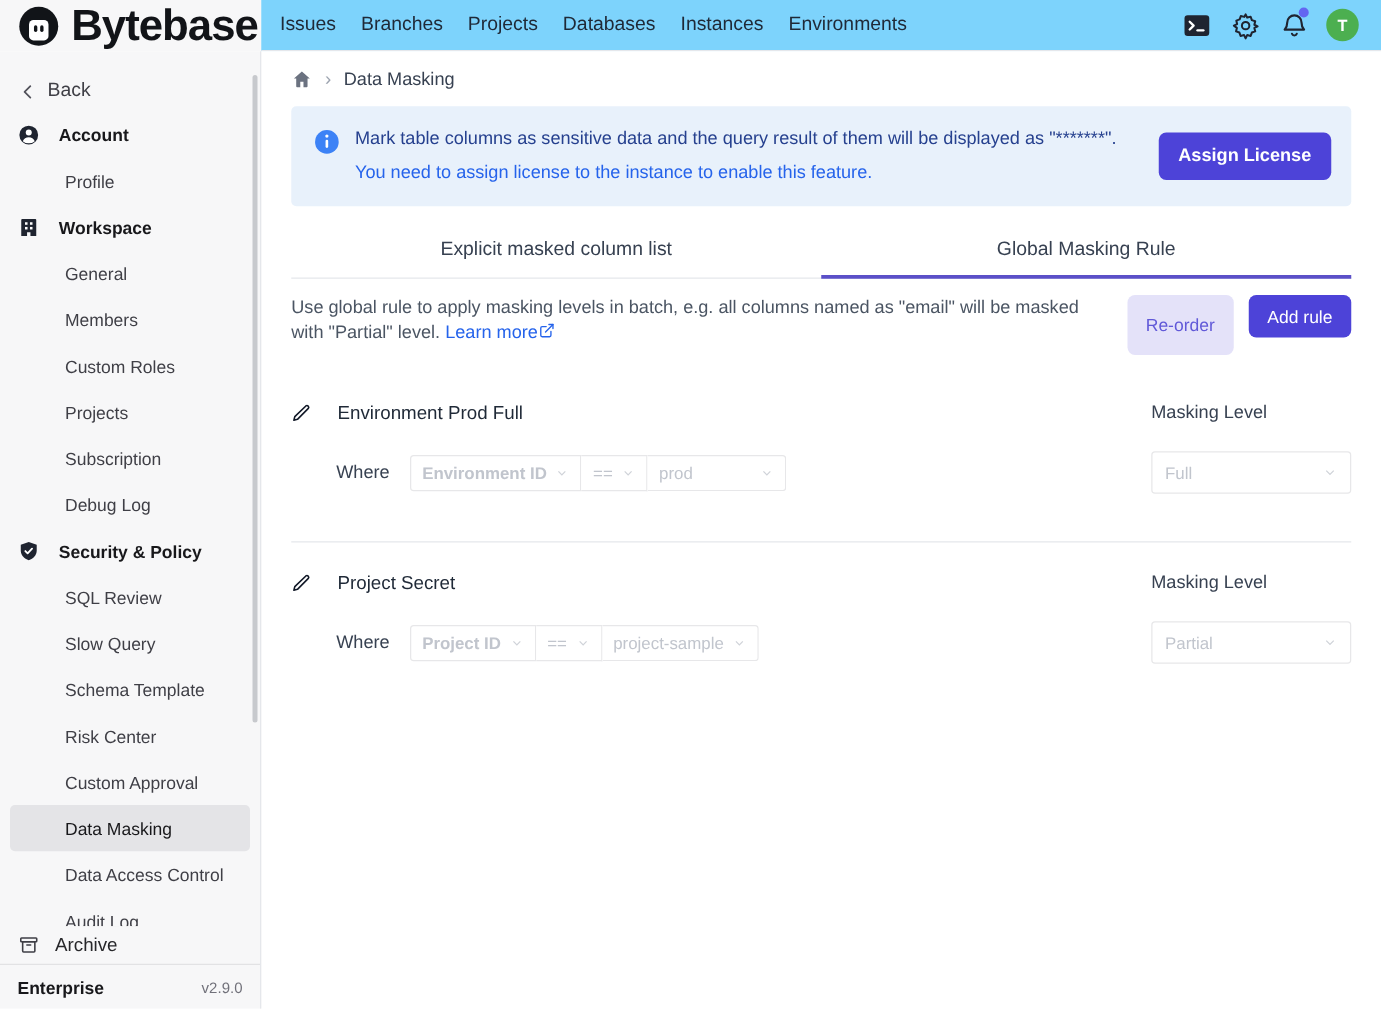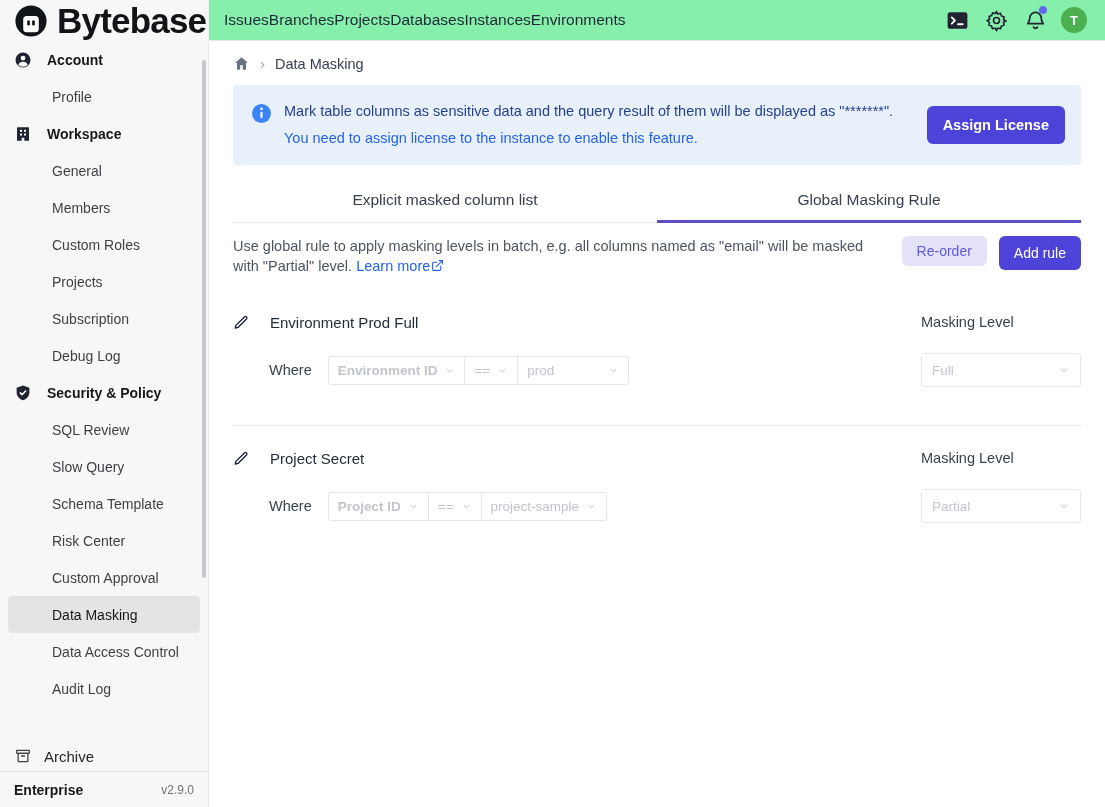--- a/index.html
+++ b/index.html
@@ -5,22 +5,22 @@
   * { box-sizing: border-box; margin: 0; padding: 0; }
   html,body { width:1105px; height:807px; overflow:hidden;
     font-family:"Liberation Sans", sans-serif; background:#fff; color:#1f2937; }
 
   
   .topbar { display:flex; height:41px; }
   .logo-area { width:209px; background:#f7f7f8; display:flex; align-items:center;
     gap:9px; padding-left:14px; flex:none; cursor:pointer; }
   .logo-mark svg { display:block; }
   .logo-text { font-size:35px; font-weight:700; letter-spacing:-0.8px; color:#121418; }
-  .topnav { flex:1; display:flex; align-items:center; padding-left:15px;
-    border-bottom:1px solid #e5e7eb; background:#86efac; }
+  .topnav { flex:1; display:flex; align-items:center; gap:20px; padding-left:15px;
+    border-bottom:1px solid #e5e7eb; background:#7dd3fc; }
   .topnav a { font-size:15.5px; color:#1f2937; text-decoration:none; cursor:pointer; }
   .topnav-right { margin-left:auto; display:flex; align-items:center; gap:13px; padding-right:18px; }
   .icon-btn { width:26px; height:26px; display:flex; align-items:center; justify-content:center;
     color:#1f2430; cursor:pointer; position:relative; }
   .icon-btn svg { display:block; }
   .bell-dot { position:absolute; top:-1px; right:1px; width:8px; height:8px;
     border-radius:50%; background:#6366f1; }
   .avatar { width:26px; height:26px; border-radius:50%; background:#4caf50; color:#fff;
     font-size:13px; font-weight:700; display:flex; align-items:center; justify-content:center; cursor:pointer; }
 
@@ -68,21 +68,21 @@
     position:relative; cursor:pointer; }
   .tab.active::after { content:""; position:absolute; left:0; right:0; bottom:-1px;
     height:3px; background:#5b50c8; }
 
   .rules-toolbar { margin-top:13px; display:flex; gap:20px; }
   .rules-desc { flex:1; max-width:672px; font-size:14.5px; color:#4b5563; line-height:20px; }
   .learn-more { color:#2563eb; text-decoration:none; cursor:pointer; white-space:nowrap; }
   .learn-more svg { vertical-align:-1px; margin-left:1px; }
   .toolbar-actions { display:flex; gap:12px; align-items:flex-start; }
   .btn-soft { background:#e4e2f9; color:#6159d8; border:none; border-radius:6px;
-    font-size:14px; padding:0 15px; height:30px; cursor:pointer; font-family:inherit; }
+    font-size:14px; padding:0 15px; height:48px; cursor:pointer; font-family:inherit; }
   .btn-accent { background:#4d43d8; color:#fff; border:none; border-radius:6px;
     font-size:14px; padding:5px 15px; height:34px; cursor:pointer; font-family:inherit; }
 
   .rule { display:grid; grid-template-columns:1fr 160px; row-gap:22px; margin-top:38px; }
   .rule-title-row { display:flex; align-items:flex-end; gap:20px; }
   .rule-title { font-size:15px; font-weight:500; color:#1f2937; }
   .masking-label { font-size:14.5px; color:#374151; }
   .where-row { padding-left:36px; display:flex; align-items:center; gap:16px; }
   .where-label { font-size:14.5px; color:#374151; }
   .cond-group { display:flex; }
@@ -144,20 +144,26 @@
         <span class="bell-dot"></span>
       </span>
       <span class="avatar">T</span>
     </div>
   </nav>
 </div>
 
 <div class="page-body">
   <aside class="sidebar">
     <div class="sidebar-scroll">
+      <div class="back-row">
+        <svg width="17" height="17" viewBox="0 0 24 24" fill="none" stroke="#52525b" stroke-width="2" stroke-linecap="round" stroke-linejoin="round">
+            <path d="M14.5 5.5L8 12l6.5 6.5"></path>
+          </svg>
+        <span>Back</span>
+      </div>
 
       <div class="side-row side-header">
         <svg width="18" height="18" viewBox="0 0 24 24">
             <circle cx="12" cy="12" r="10" fill="#1f2430"></circle>
             <circle cx="12" cy="9.4" r="3.2" fill="#fff"></circle>
             <path d="M5.6 18.6a7 7 0 0 1 12.8 0 10 10 0 0 1-12.8 0z" fill="#fff"></path>
           </svg>
         <span>Account</span>
       </div>
       <div class="side-row side-item">Profile</div>

